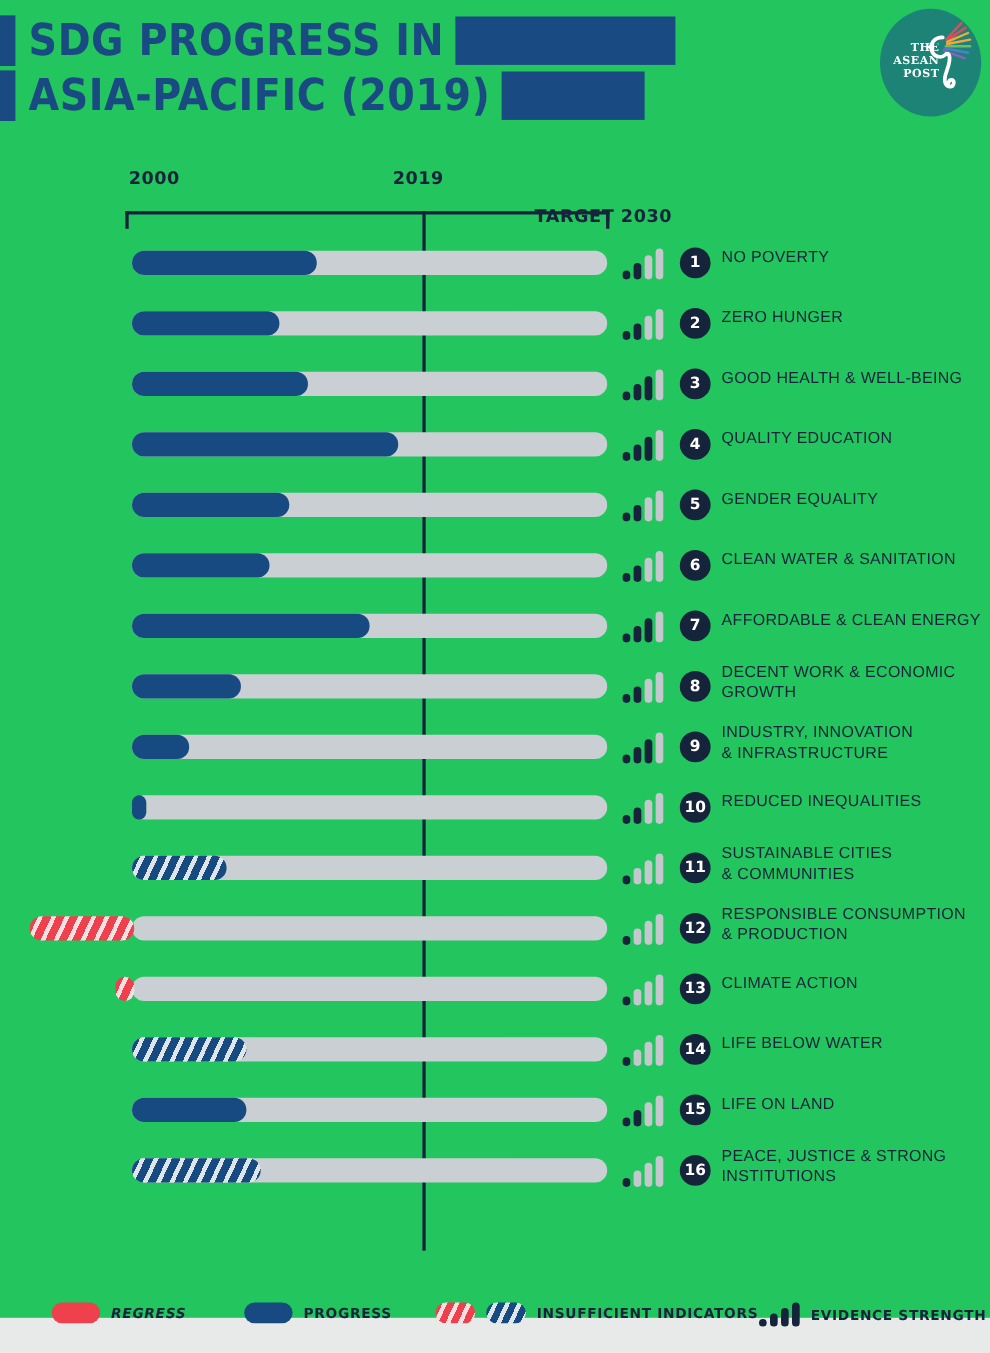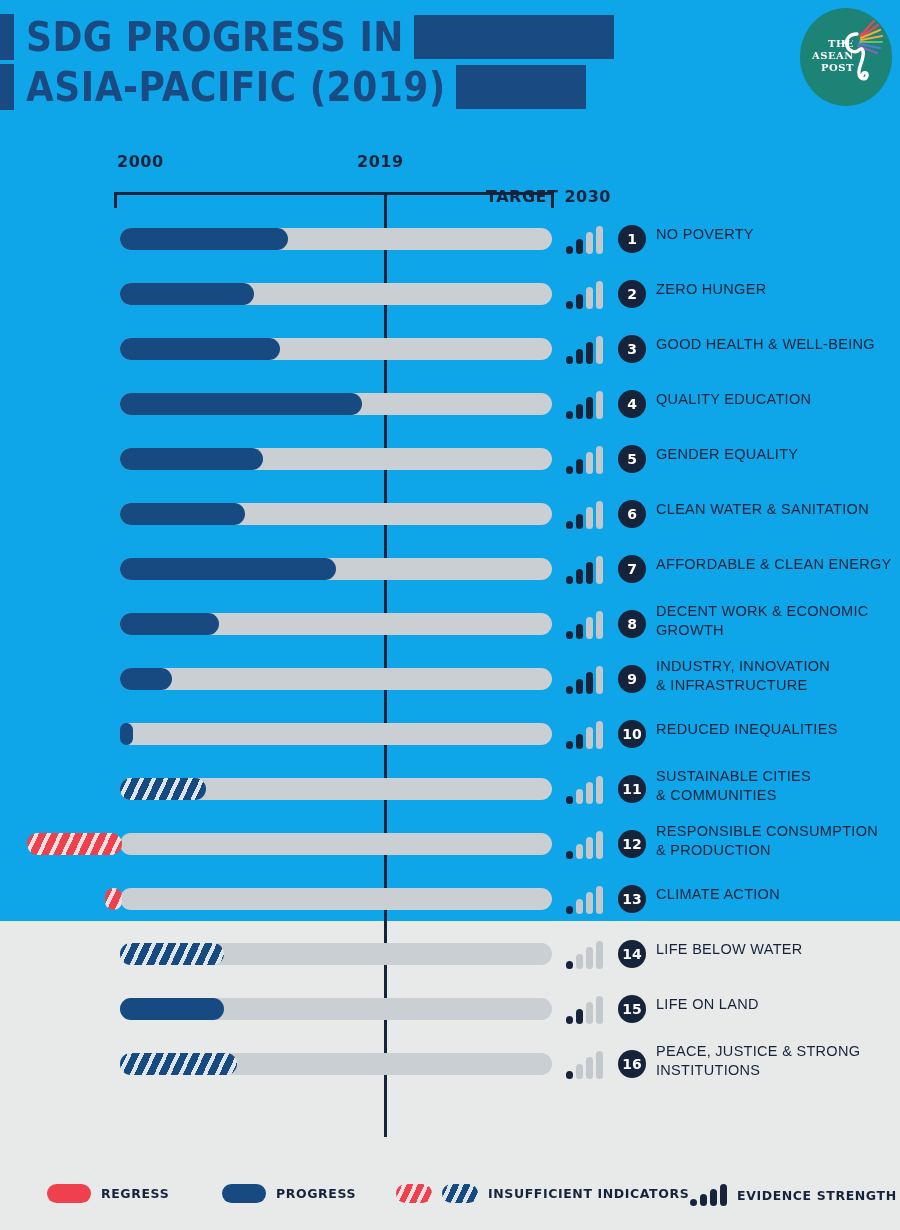--- a/index.html
+++ b/index.html
@@ -2,21 +2,21 @@
 <html><head>
 <meta charset="utf-8">
 <style>
   * { box-sizing: border-box; margin: 0; padding: 0; }
   html, body {
     width: 900px; height: 1230px;
     background: #e8eaea;
     font-family: "Liberation Sans", sans-serif;
     overflow: hidden;
   }
-  .page { position: relative; width: 900px; height: 921px; background: #0ea5e9; }
+  .page { position: relative; width: 900px; height: 1198px; background: #22c55e; }
 
   
   .header { position: absolute; left: 0; top: 0; width: 900px; height: 118px; }
   .title-row { position: absolute; left: 0; display: flex; align-items: center; height: 50px; }
   .title-row.r1 { top: 12px; }
   .title-row.r2 { top: 62px; }
   .tick { width: 14px; height: 46px; background: #194a82; margin-right: 12px; }
   .title-text {
     font-size: 40px; font-weight: bold; letter-spacing: 0.5px;
     color: #194a82; line-height: 46px; white-space: nowrap;
@@ -134,21 +134,21 @@
     letter-spacing: 0.6px; font-family: "DejaVu Sans", sans-serif;
     white-space: nowrap;
   }
   .lg-ev { display: flex; align-items: flex-end; gap: 3px; height: 22px; }
   .lg-ev .ev-bar { background: #16243b; }
   .lg-ev .e1 { height: 7px; }
   .lg-ev .e2 { height: 12px; }
   .lg-ev .e3 { height: 17px; }
   .lg-ev .e4 { height: 22px; }
 
-  .li-1 { left: 47px; top: 12px; }
+  .li-1 { left: 47px; top: 12px; font-style: italic; }
   .li-2 { left: 222px; top: 12px; }
   .li-3 { left: 396px; top: 12px; }
   .li-4 { left: 690px; top: 12px; }
 </style>
 </head>
 <body>
 
 <div class="page">
 
   <div class="header">

